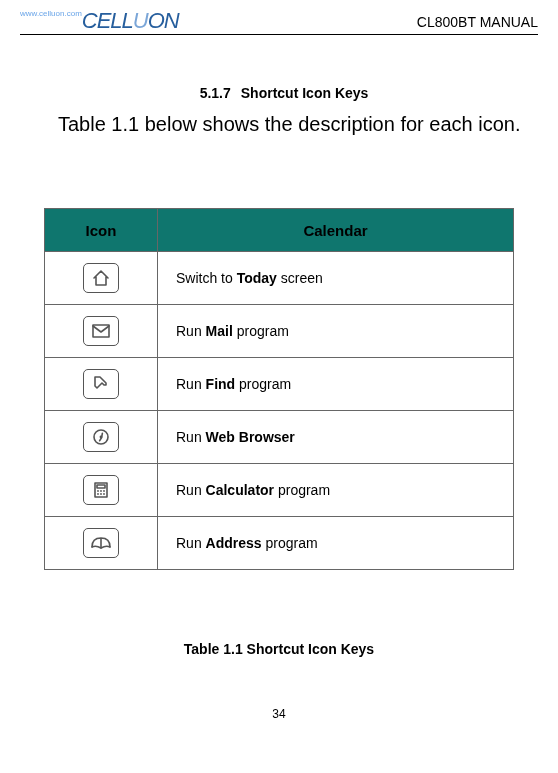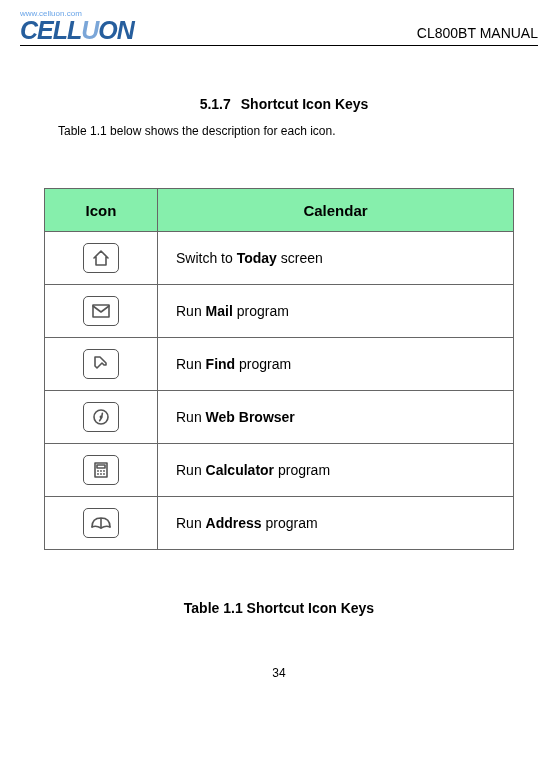--- a/index.html
+++ b/index.html
@@ -17,32 +17,32 @@
   }
   .header-row {
     display: flex;
     justify-content: space-between;
     align-items: flex-end;
     border-bottom: 1.5px solid #000;
     padding-bottom: 2px;
   }
   .logo-block {
     display: flex;
-    flex-direction: column;
+    flex-direction: row;
     line-height: 1;
   }
   .logo-url {
     font-size: 8px;
     color: #6aa5e8;
   }
   .logo-brand {
     font-family: Arial, sans-serif;
-    font-weight: bold;
+    font-weight: normal;
     font-style: italic;
-    font-size: 25px;
+    font-size: 22px;
     color: #265e9d;
     letter-spacing: -1px;
   }
   .logo-brand .u2 {
     color: #7ba6d8;
   }
   .headertext {
     font-size: 14px;
     padding-bottom: 2px;
   }
@@ -50,33 +50,33 @@
     font-weight: bold;
     font-size: 14px;
     margin-top: 50px;
     margin-bottom: 12px;
     margin-left: 10px;
     text-align: center;
   }
   .section-number { margin-right: 10px; }
   .intro {
     margin-left: 38px;
-    font-size: 12px;
-    margin-bottom: 50px;
+    font-size: 20px;
+    margin-bottom: 72px;
   }
   table.icons {
     border-collapse: collapse;
     margin: 0 auto;
     width: 470px;
   }
   table.icons th, table.icons td {
     border: 1px solid #666;
   }
   table.icons thead th {
-    background: #86efac;
+    background: #0f766e;
     font-weight: bold;
     text-align: center;
     height: 40px;
     font-size: 15px;
   }
   table.icons thead th.icon-col { width: 110px; }
   table.icons tbody td {
     height: 50px;
     vertical-align: middle;
   }
@@ -94,21 +94,21 @@
     border: 1.5px solid #555;
     border-radius: 5px;
     align-items: center;
     justify-content: center;
   }
   .icon-key svg { display:block; }
   .caption {
     text-align: center;
     font-weight: bold;
     font-size: 14px;
-    margin-top: 50px;
+    margin-top: 71px;
     margin-bottom: 50px;
   }
   .pagenum {
     text-align: center;
     font-size: 12px;
     margin-top: 10px;
   }
   b { font-weight: bold; }
 </style>
 </head>

